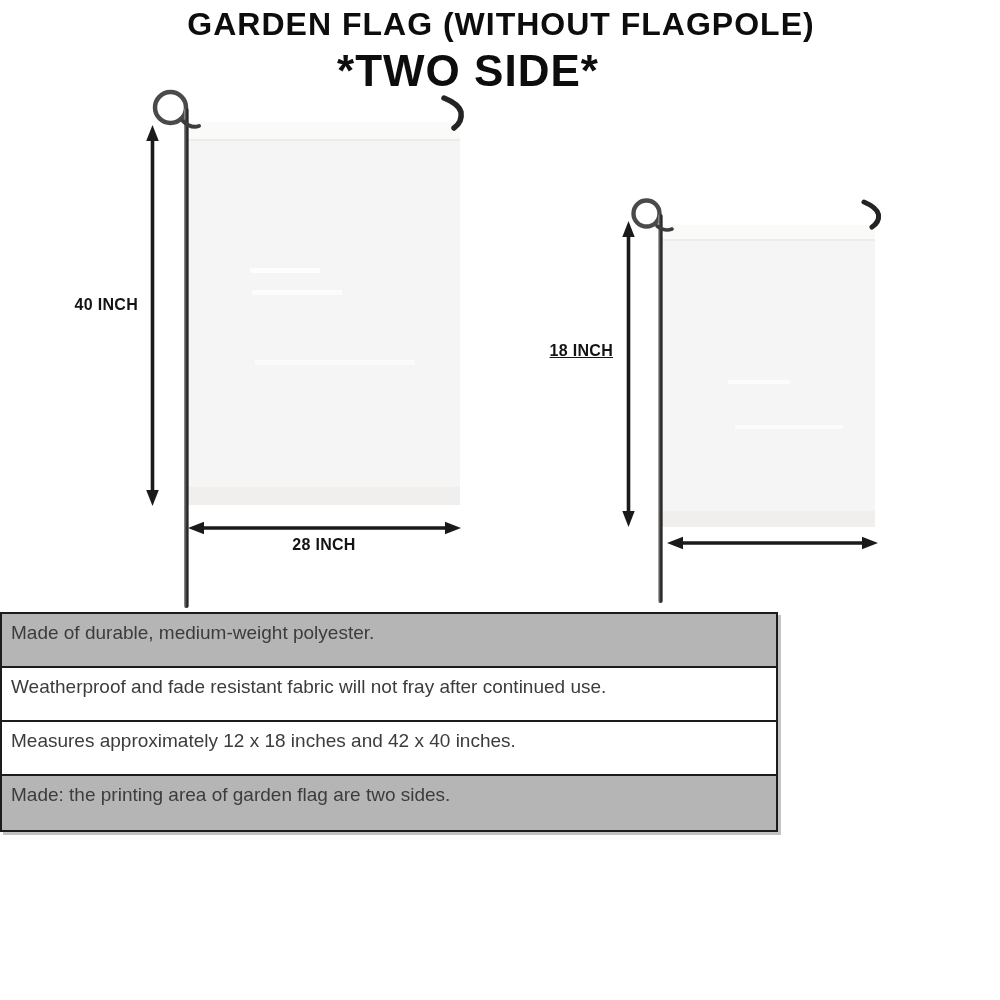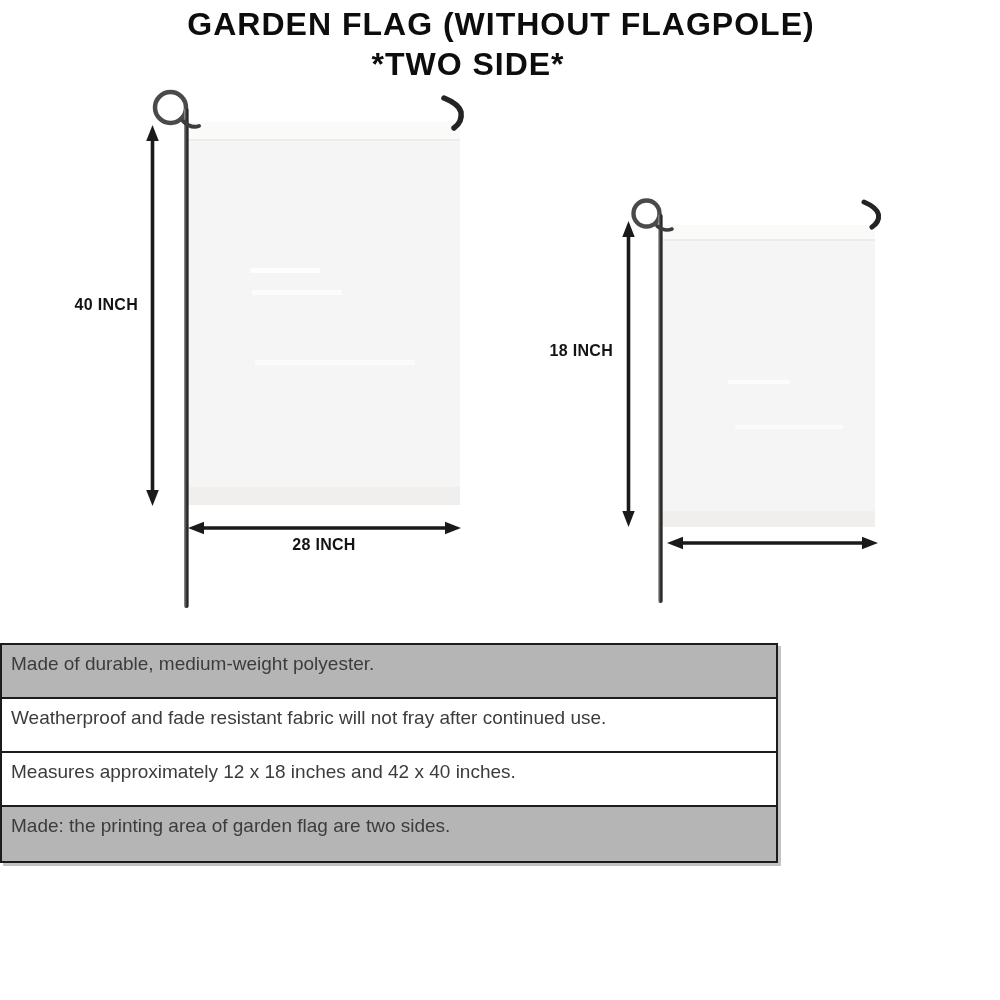--- a/index.html
+++ b/index.html
@@ -2,33 +2,33 @@
 <html><head>
 <meta charset="utf-8">
 <style>
   html,body{margin:0;padding:0;background:#ffffff;}
   body{width:1000px;height:1000px;font-family:"Liberation Sans",sans-serif;}
   .canvas{position:relative;width:894px;height:1000px;background:#ffffff;overflow:hidden;}
 
   .title-l1{position:absolute;top:6px;left:0;width:1002px;margin:0;text-align:center;
     font-size:32px;font-weight:800;letter-spacing:1px;color:#0d0d0d;}
   .title-l2{position:absolute;top:46px;left:0;width:936px;margin:0;text-align:center;
-    font-size:32px;font-weight:800;letter-spacing:1px;color:#0d0d0d;}
+    font-size:44px;font-weight:800;letter-spacing:1px;color:#0d0d0d;}
 
   .diagram{position:absolute;top:0;left:0;width:1000px;height:1000px;}
 
   .dim-label{position:absolute;font-size:16px;font-weight:700;color:#141414;letter-spacing:.3px;}
   .label-40{left:40px;top:296px;width:98px;text-align:right;}
   .label-28{left:224px;top:536px;width:200px;text-align:center;}
-  .label-18{left:515px;top:342px;width:98px;text-align:right;}
+  .label-18{left:515px;top:342px;width:98px;text-align:right;text-decoration:underline;}
   .label-12{left:672px;top:551px;width:200px;text-align:center;}
 
   .features{position:absolute;left:0;top:612px;width:778px;box-sizing:border-box;
     border:2px solid #1c1c1c;background:#c4b5fd;
-    box-shadow:3px 3px 0 rgba(145,145,145,.55);margin-top:31px;}
+    box-shadow:3px 3px 0 rgba(145,145,145,.55);}
   .feature-row{height:54px;box-sizing:border-box;padding:8px 10px 0 9px;
     font-size:19px;color:#3c3c3c;background:#ffffff;border-bottom:2px solid #1c1c1c;
     white-space:nowrap;overflow:hidden;}
   .feature-row:last-child{border-bottom:none;}
   .feature-row.shaded{background:#b5b5b5;}
 </style>
 </head>
 <body>
 
 <div class="canvas">

